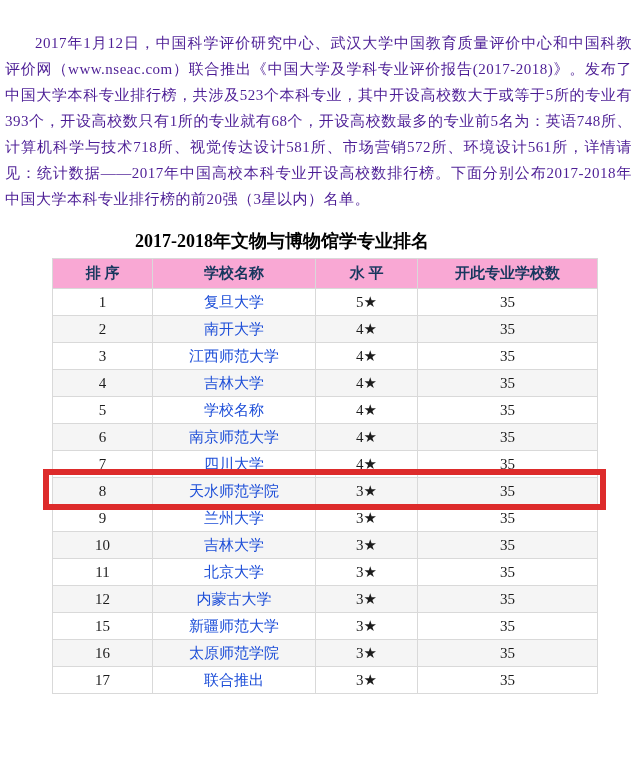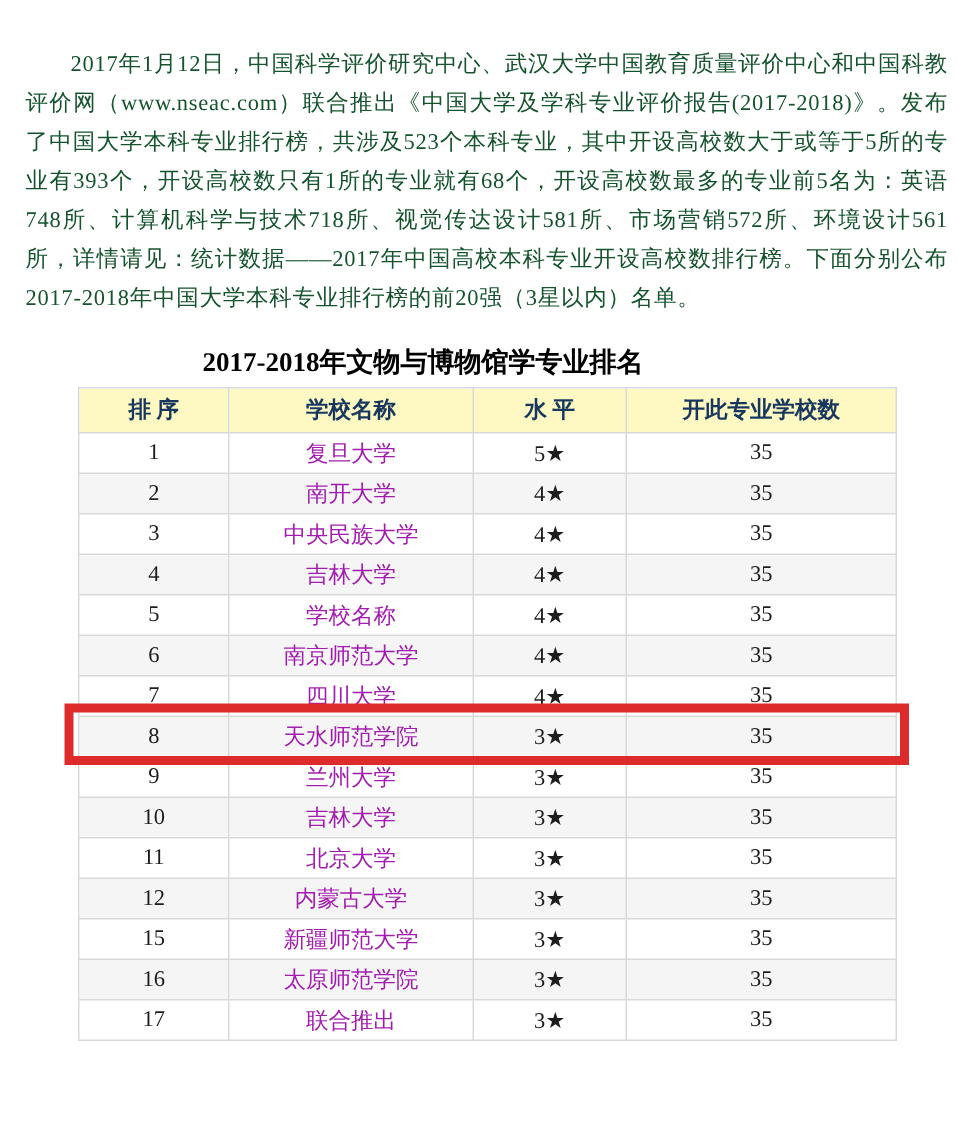--- a/index.html
+++ b/index.html
@@ -5,22 +5,22 @@
   html,body{margin:0;padding:0;background:#ffffff;}
   body{
     width:638px;height:759px;overflow:hidden;
     font-family:"Liberation Serif","DejaVu Serif",serif;
     -webkit-font-smoothing:none;
   }
   .page{position:relative;width:638px;height:759px;}
 
   
   .intro{
-    margin:0;padding:30px 6px 0 17px;
-    color:#14532d;
+    margin:0;padding:30px 6px 0 5px;
+    color:#4c1d95;
     font-size:15px;line-height:26px;
     text-indent:2em;
     text-align:justify;
     letter-spacing:0.5px;
   }
 
   
   .title{
     margin:17px 0 0 16px;
     padding-right:90px;
@@ -39,28 +39,28 @@
   table.rank col.c-school{width:163px;}
   table.rank col.c-level{width:102px;}
   table.rank col.c-count{width:180px;}
   table.rank th,table.rank td{
     border:1px solid #d9d9d9;
     padding:0;
     text-align:center;vertical-align:middle;
     overflow:hidden;white-space:nowrap;
   }
   table.rank th{
-    height:29px;background:#fef9c3;
+    height:29px;background:#f9a8d4;
     color:#17375e;font-weight:bold;font-size:15px;
   }
   table.rank td{height:26px;background:#ffffff;}
   table.rank tr.alt td{background:#f5f5f5;}
   td.school{
     text-align:left;padding-left:12px;
-    color:#a21caf;cursor:pointer;font-family:Liberation Serif, serif;
+    color:#1d4ed8;cursor:pointer;font-family:Liberation Serif, serif;
   }
 
   
   .highlight-box{
     position:absolute;
     box-sizing:border-box;
     top:211px;left:-9px;
     width:563px;height:41px;
     border:6px solid #dd2b2b;
     pointer-events:none;
@@ -99,21 +99,21 @@
             <td>35</td>
           </tr>
           <tr class="alt">
             <td>2</td>
             <td class="school">南开大学</td>
             <td class="level">4★</td>
             <td>35</td>
           </tr>
           <tr>
             <td>3</td>
-            <td class="school">中央民族大学</td>
+            <td class="school">江西师范大学</td>
             <td class="level">4★</td>
             <td>35</td>
           </tr>
           <tr class="alt">
             <td>4</td>
             <td class="school">吉林大学</td>
             <td class="level">4★</td>
             <td>35</td>
           </tr>
           <tr>

